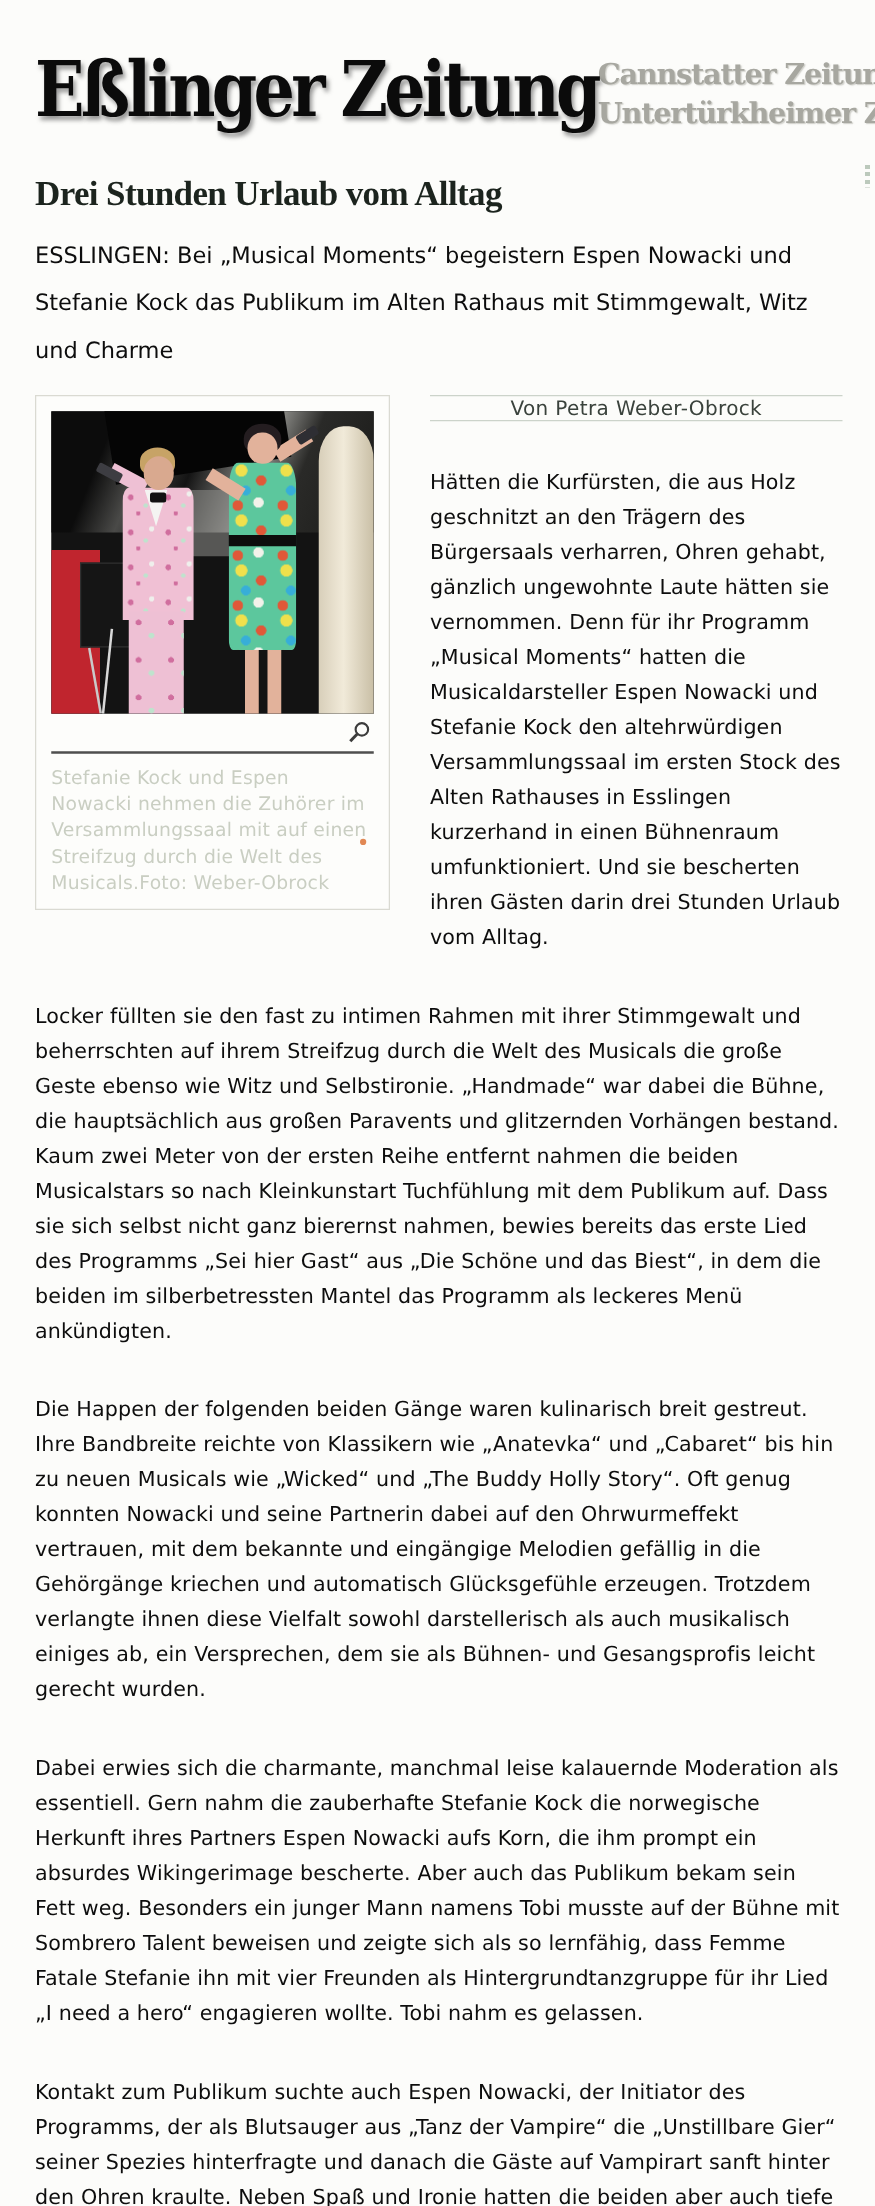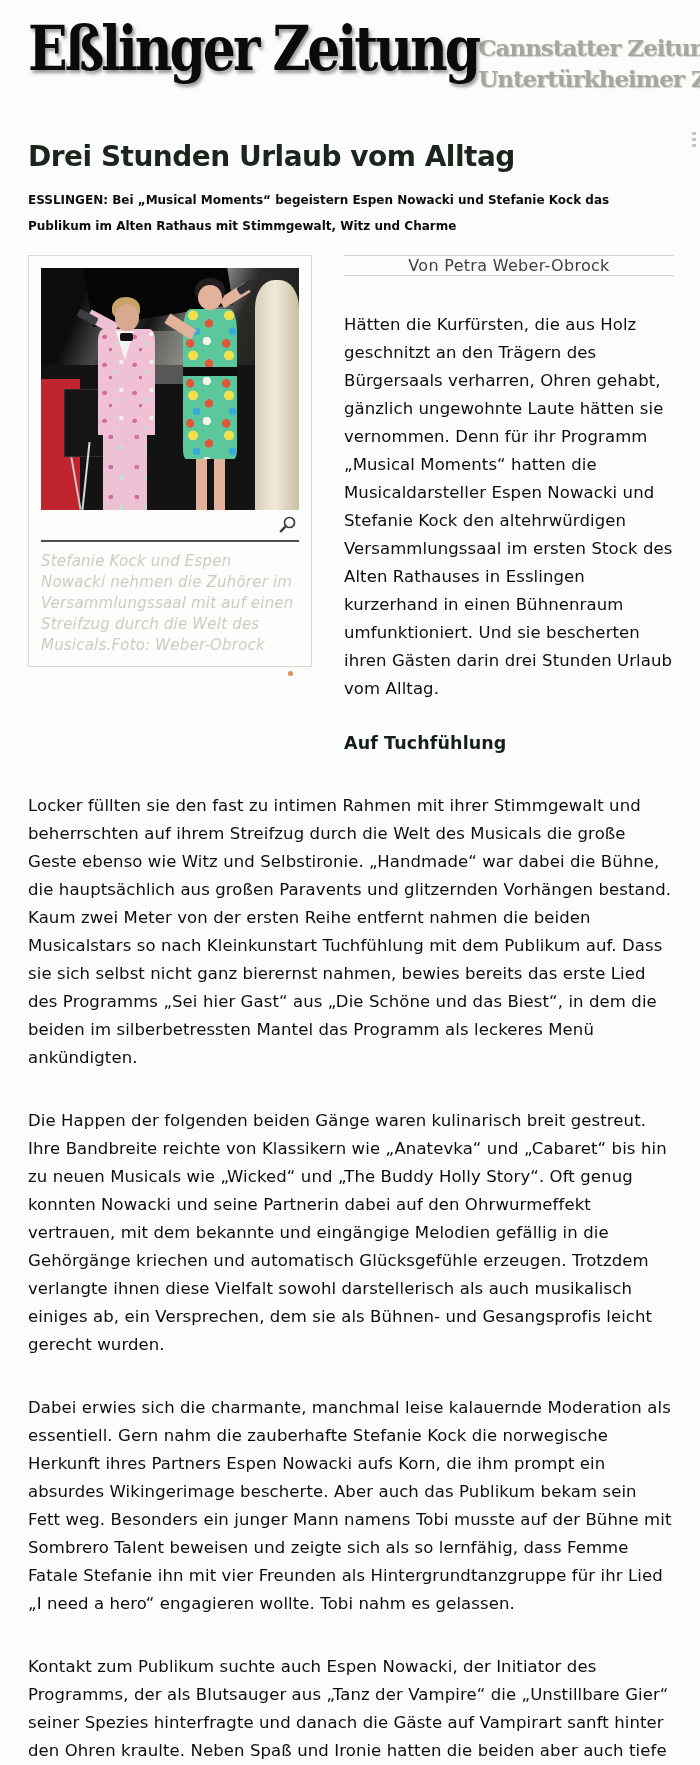--- a/index.html
+++ b/index.html
@@ -3,44 +3,44 @@
 <meta charset="utf-8">
 <style>
   * { margin:0; padding:0; box-sizing:border-box; }
   html,body { background:#ffffff; }
   body { width:700px; font-family:"DejaVu Sans","Liberation Sans",sans-serif; }
   .page { position:relative; width:700px; min-height:1765px; background:#fcfcfa;
           display:flex; flex-direction:column; overflow:hidden; }
   .content { padding:0 26px 0 28px; }
 
   
-  .masthead { display:flex; align-items:flex-start; padding:18px 40px 0 28px; height:118px; }
+  .masthead { display:flex; align-items:center; padding:18px 40px 0 28px; height:118px; }
   .blackletter { font-family:"DejaVu Serif","Liberation Serif",serif; font-weight:bold; }
   .masthead-title { font-size:52px; letter-spacing:-3px; color:#0b0b0b; line-height:1.0;
                     transform:scaleY(1.18); transform-origin:left top;
                     text-shadow:2px 3px 3px rgba(70,70,70,.55); white-space:nowrap; }
   .sister { margin-left:auto; margin-top:14px; text-align:left; }
   .sister div { font-size:23px; letter-spacing:-1px; color:#a7a7a0; line-height:31px;
                 text-shadow:1px 1px 1px rgba(160,160,150,.5); white-space:nowrap; }
 
   
   .artifact-green { position:absolute; right:4px; top:132px; width:4px; height:18px;
                     background:repeating-linear-gradient(#bcc9bc 0 3px, transparent 3px 6px); }
   .artifact-dot { position:absolute; left:288px; top:671px; width:5px; height:5px;
                   border-radius:50%; background:#d96a2a; opacity:.8; }
 
   
   .headline { margin-top:22px; font-size:28px; font-weight:bold; color:#1c241e;
-              letter-spacing:-0.5px; }
-  .subheadline { margin-top:14px; font-size:12px; font-weight:bold; color:#0d0d0d;
-                 line-height:26px; max-width:646px; }
+              letter-spacing:-0.5px;font-family:Liberation Serif, serif; }
+  .subheadline { margin-top:14px; font-size:18px; font-weight:normal; color:#0d0d0d;
+                 line-height:38px; max-width:646px; }
 
   
   .figure { float:left; width:284px; margin:16px 32px 64px 0; border:1px solid #dadad2;
-            background:#fdfdfb; padding:12px 12px 10px;font-style:italic; }
+            background:#fdfdfb; padding:12px 12px 10px; }
   .photo { position:relative; width:258px; height:242px; background:#131313; overflow:hidden; }
   .photo div { position:absolute; }
   .ph-ceiling { left:0; top:0; width:100%; height:40%;
       background:linear-gradient(112deg,#0c0c0c 18%,#4a4a48 30%,#141414 44%,#8d8d89 62%,#2a2a28 74%,#1a1a18 100%); }
   .ph-beam { left:18%; top:-6%; width:55%; height:26%; background:#050505; transform:rotate(-9deg); }
   .ph-wall { left:34%; top:26%; width:26%; height:22%; background:#90908c; opacity:.55; }
   .ph-curtain { right:0; top:5%; width:17%; height:95%;
       background:linear-gradient(90deg,#d8cfba,#f1ead9 45%,#c9bfa6); border-radius:45% 45% 0 0/12%; }
   .ph-red { left:0; top:46%; width:15%; height:54%; background:#c0252e; }
   .ph-speaker { left:9%; top:50%; width:16%; height:28%; background:#151515; border:1px solid #303030; }
@@ -150,21 +150,20 @@
         </span>
       </div>
       <div class="caption-rule"></div>
       <div class="caption">Stefanie Kock und Espen Nowacki nehmen die Zuhörer im Versammlungssaal mit auf einen Streifzug durch die Welt des Musicals.Foto: Weber-Obrock</div>
     </div>
 
     <div class="byline">Von Petra Weber-Obrock</div>
 
     <div class="body-text">
       <p>Hätten die Kurfürsten, die aus Holz geschnitzt an den Trägern des Bürgersaals verharren, Ohren gehabt, gänzlich ungewohnte Laute hätten sie vernommen. Denn für ihr Programm „Musical Moments“ hatten die Musicaldarsteller Espen Nowacki und Stefanie Kock den altehrwürdigen Versammlungssaal im ersten Stock des Alten Rathauses in Esslingen kurzerhand in einen Bühnenraum umfunktioniert. Und sie bescherten ihren Gästen darin drei Stunden Urlaub vom Alltag.</p>
-      <div class="section-head">Auf Tuchfühlung</div>
       <p>Locker füllten sie den fast zu intimen Rahmen mit ihrer Stimmgewalt und beherrschten auf ihrem Streifzug durch die Welt des Musicals die große Geste ebenso wie Witz und Selbstironie. „Handmade“ war dabei die Bühne, die hauptsächlich aus großen Paravents und glitzernden Vorhängen bestand. Kaum zwei Meter von der ersten Reihe entfernt nahmen die beiden Musicalstars so nach Kleinkunstart Tuchfühlung mit dem Publikum auf. Dass sie sich selbst nicht ganz bierernst nahmen, bewies bereits das erste Lied des Programms „Sei hier Gast“ aus „Die Schöne und das Biest“, in dem die beiden im silberbetressten Mantel das Programm als leckeres Menü ankündigten.</p>
       <p>Die Happen der folgenden beiden Gänge waren kulinarisch breit gestreut. Ihre Bandbreite reichte von Klassikern wie „Anatevka“ und „Cabaret“ bis hin zu neuen Musicals wie „Wicked“ und „The Buddy Holly Story“. Oft genug konnten Nowacki und seine Partnerin dabei auf den Ohrwurmeffekt vertrauen, mit dem bekannte und eingängige Melodien gefällig in die Gehörgänge kriechen und automatisch Glücksgefühle erzeugen. Trotzdem verlangte ihnen diese Vielfalt sowohl darstellerisch als auch musikalisch einiges ab, ein Versprechen, dem sie als Bühnen- und Gesangsprofis leicht gerecht wurden.</p>
       <p>Dabei erwies sich die charmante, manchmal leise kalauernde Moderation als essentiell. Gern nahm die zauberhafte Stefanie Kock die norwegische Herkunft ihres Partners Espen Nowacki aufs Korn, die ihm prompt ein absurdes Wikingerimage bescherte. Aber auch das Publikum bekam sein Fett weg. Besonders ein junger Mann namens Tobi musste auf der Bühne mit Sombrero Talent beweisen und zeigte sich als so lernfähig, dass Femme Fatale Stefanie ihn mit vier Freunden als Hintergrundtanzgruppe für ihr Lied „I need a hero“ engagieren wollte. Tobi nahm es gelassen.</p>
       <p>Kontakt zum Publikum suchte auch Espen Nowacki, der Initiator des Programms, der als Blutsauger aus „Tanz der Vampire“ die „Unstillbare Gier“ seiner Spezies hinterfragte und danach die Gäste auf Vampirart sanft hinter den Ohren kraulte. Neben Spaß und Ironie hatten die beiden aber auch tiefe Emotionen auf Lager. Unter die Haut ging besonders das Duett „Wenn ich tanzen will“ aus „Elisabeth“ und das berührende, von Stefanie Kock interpretierte „Frei und schwerelos“ aus „Wicked“. Espen Nowacki bewies in „Somewhere over the rainbow“ Swingqualitäten und malträtierte in der Rolle des Rock ' n ' Roll-Stars Buddy Holly gekonnt seine Gitarre.</p>
 
     </div>
 
   </div>
 
 </div>

